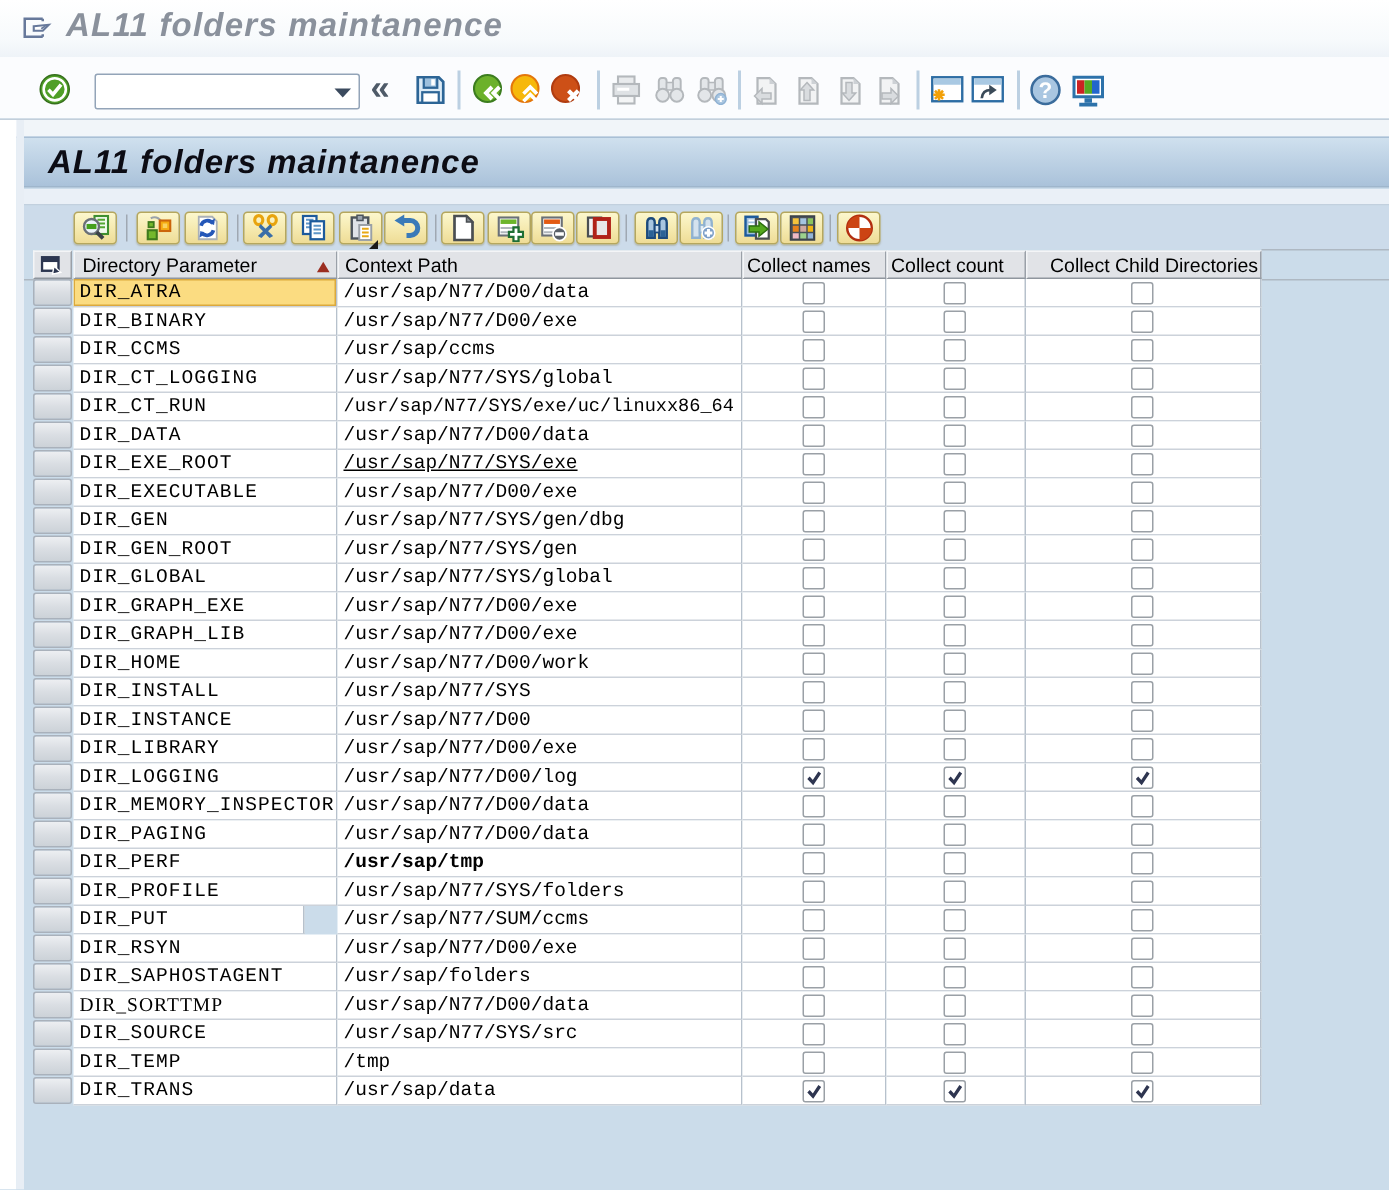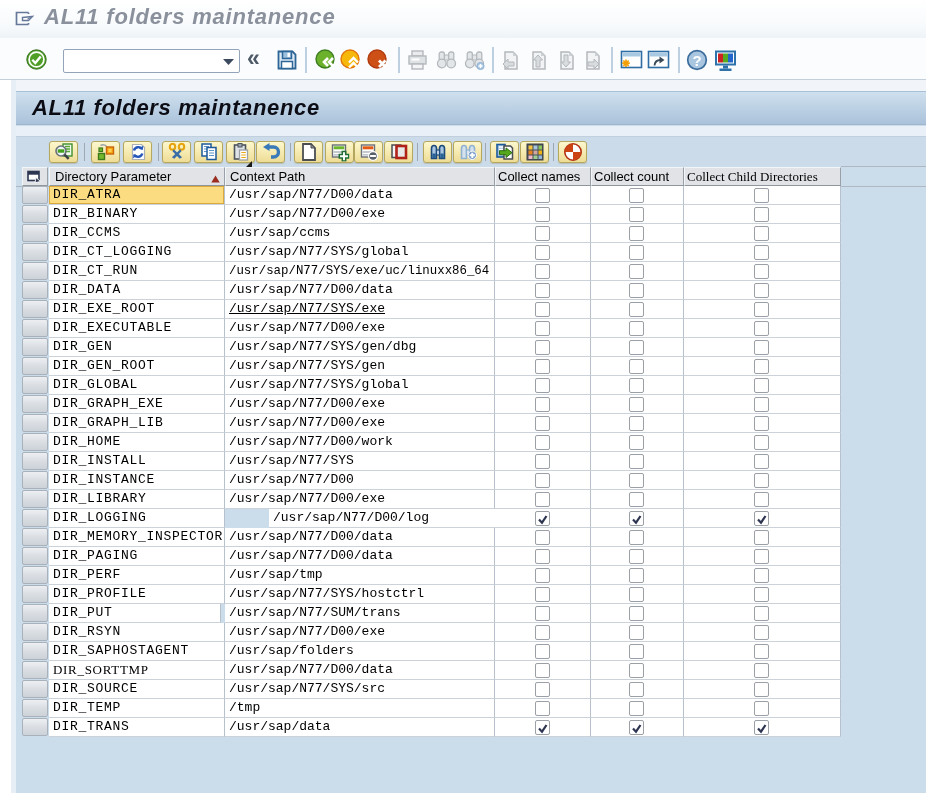--- a/index.html
+++ b/index.html
@@ -287,21 +287,21 @@
 <div class="hcell" style="left:22px;top:167px;width:26px;height:19px;"></div>
 <svg class="icon" style="left:27px;top:170px;" width="15" height="14" viewBox="0 0 15 14">
 <rect x="1" y="1.5" width="11" height="9" fill="#ffffff" stroke="#2c3650" stroke-width="1.6"></rect>
 <rect x="1" y="1.5" width="11" height="3.2" fill="#2c3650"></rect>
 <path d="M9 7.5 l4.5 4 l-5.5 1.2 z" fill="#2c3650" stroke="#ffffff" stroke-width="0.9"></path>
 </svg>
 <div class="hcell" style="left:49px;top:167px;width:176px;height:19px;padding-left:5px;">Directory Parameter</div>
 <div class="hcell" style="left:225px;top:167px;width:270px;height:19px;padding-left:4px;">Context Path</div>
 <div class="hcell" style="left:495px;top:167px;width:96px;height:19px;padding-left:2px;">Collect names</div>
 <div class="hcell" style="left:591px;top:167px;width:93px;height:19px;padding-left:2px;">Collect count</div>
-<div class="hcell" style="left:684px;top:167px;width:157px;height:19px;padding-left:2px;font-family:Liberation Serif, serif;">Collect Child Directories</div>
+<div class="hcell" style="left:684px;top:167px;width:157px;height:19px;padding-left:15px;">Collect Child Directories</div>
 <div class="abs" style="left:211px;top:169px;"><svg width="9" height="8" viewBox="0 0 9 8">
       <path d="M4.5 0.5 L8.7 7.5 H0.3 Z" fill="#9b2d20"></path>
     </svg></div>
 <div class="selbtn" style="top:186px;"></div>
 <div class="cell" style="left:49px;top:186px;width:176px;height:19px;letter-spacing:0.7px;background:#fbdc81;box-shadow:inset 0 0 0 1px #dca93c;">DIR_ATRA</div>
 <div class="cell" style="left:225px;top:186px;width:270px;height:19px;">/usr/sap/N77/D00/data</div>
 <div class="cell" style="left:495px;top:186px;width:96px;height:19px;"></div>
 <div class="cb" style="left:535px;top:188px;"></div>
 <div class="cell" style="left:591px;top:186px;width:93px;height:19px;"></div>
 <div class="cb" style="left:629px;top:188px;"></div>
@@ -446,21 +446,21 @@
 <div class="cell" style="left:49px;top:490px;width:176px;height:19px;letter-spacing:0.7px;">DIR_LIBRARY</div>
 <div class="cell" style="left:225px;top:490px;width:270px;height:19px;">/usr/sap/N77/D00/exe</div>
 <div class="cell" style="left:495px;top:490px;width:96px;height:19px;"></div>
 <div class="cb" style="left:535px;top:492px;"></div>
 <div class="cell" style="left:591px;top:490px;width:93px;height:19px;"></div>
 <div class="cb" style="left:629px;top:492px;"></div>
 <div class="cell" style="left:684px;top:490px;width:157px;height:19px;"></div>
 <div class="cb" style="left:754px;top:492px;"></div>
 <div class="selbtn" style="top:509px;"></div>
 <div class="cell" style="left:49px;top:509px;width:176px;height:19px;letter-spacing:0.7px;">DIR_LOGGING</div>
-<div class="cell" style="left:225px;top:509px;width:270px;height:19px;margin-left:44px;">/usr/sap/N77/D00/log</div>
+<div class="cell" style="left:225px;top:509px;width:270px;height:19px;">/usr/sap/N77/D00/log</div>
 <div class="cell" style="left:495px;top:509px;width:96px;height:19px;"></div>
 <div class="cb" style="left:535px;top:511px;"><svg width="13" height="13" viewBox="0 0 13 13">
       <path d="M3 6.5 l3 3.2 L10.5 3" fill="none" stroke="#2e3550" stroke-width="2.2"></path>
     </svg></div>
 <div class="cell" style="left:591px;top:509px;width:93px;height:19px;"></div>
 <div class="cb" style="left:629px;top:511px;"><svg width="13" height="13" viewBox="0 0 13 13">
       <path d="M3 6.5 l3 3.2 L10.5 3" fill="none" stroke="#2e3550" stroke-width="2.2"></path>
     </svg></div>
 <div class="cell" style="left:684px;top:509px;width:157px;height:19px;"></div>
 <div class="cb" style="left:754px;top:511px;"><svg width="13" height="13" viewBox="0 0 13 13">
@@ -479,39 +479,39 @@
 <div class="cell" style="left:49px;top:547px;width:176px;height:19px;letter-spacing:0.7px;">DIR_PAGING</div>
 <div class="cell" style="left:225px;top:547px;width:270px;height:19px;">/usr/sap/N77/D00/data</div>
 <div class="cell" style="left:495px;top:547px;width:96px;height:19px;"></div>
 <div class="cb" style="left:535px;top:549px;"></div>
 <div class="cell" style="left:591px;top:547px;width:93px;height:19px;"></div>
 <div class="cb" style="left:629px;top:549px;"></div>
 <div class="cell" style="left:684px;top:547px;width:157px;height:19px;"></div>
 <div class="cb" style="left:754px;top:549px;"></div>
 <div class="selbtn" style="top:566px;"></div>
 <div class="cell" style="left:49px;top:566px;width:176px;height:19px;letter-spacing:0.7px;">DIR_PERF</div>
-<div class="cell" style="left:225px;top:566px;width:270px;height:19px;">/usr/sap/tmp</div>
+<div class="cell" style="left:225px;top:566px;width:270px;height:19px;font-weight:bold;">/usr/sap/tmp</div>
 <div class="cell" style="left:495px;top:566px;width:96px;height:19px;"></div>
 <div class="cb" style="left:535px;top:568px;"></div>
 <div class="cell" style="left:591px;top:566px;width:93px;height:19px;"></div>
 <div class="cb" style="left:629px;top:568px;"></div>
 <div class="cell" style="left:684px;top:566px;width:157px;height:19px;"></div>
 <div class="cb" style="left:754px;top:568px;"></div>
 <div class="selbtn" style="top:585px;"></div>
 <div class="cell" style="left:49px;top:585px;width:176px;height:19px;letter-spacing:0.7px;">DIR_PROFILE</div>
-<div class="cell" style="left:225px;top:585px;width:270px;height:19px;">/usr/sap/N77/SYS/hostctrl</div>
+<div class="cell" style="left:225px;top:585px;width:270px;height:19px;">/usr/sap/N77/SYS/folders</div>
 <div class="cell" style="left:495px;top:585px;width:96px;height:19px;"></div>
 <div class="cb" style="left:535px;top:587px;"></div>
 <div class="cell" style="left:591px;top:585px;width:93px;height:19px;"></div>
 <div class="cb" style="left:629px;top:587px;"></div>
 <div class="cell" style="left:684px;top:585px;width:157px;height:19px;"></div>
 <div class="cb" style="left:754px;top:587px;"></div>
 <div class="selbtn" style="top:604px;"></div>
-<div class="cell" style="left:49px;top:604px;width:172px;height:19px;letter-spacing:0.7px;">DIR_PUT</div>
-<div class="cell" style="left:225px;top:604px;width:270px;height:19px;">/usr/sap/N77/SUM/trans</div>
+<div class="cell" style="left:49px;top:604px;width:154px;height:19px;letter-spacing:0.7px;">DIR_PUT</div>
+<div class="cell" style="left:225px;top:604px;width:270px;height:19px;">/usr/sap/N77/SUM/ccms</div>
 <div class="cell" style="left:495px;top:604px;width:96px;height:19px;"></div>
 <div class="cb" style="left:535px;top:606px;"></div>
 <div class="cell" style="left:591px;top:604px;width:93px;height:19px;"></div>
 <div class="cb" style="left:629px;top:606px;"></div>
 <div class="cell" style="left:684px;top:604px;width:157px;height:19px;"></div>
 <div class="cb" style="left:754px;top:606px;"></div>
 <div class="selbtn" style="top:623px;"></div>
 <div class="cell" style="left:49px;top:623px;width:176px;height:19px;letter-spacing:0.7px;">DIR_RSYN</div>
 <div class="cell" style="left:225px;top:623px;width:270px;height:19px;">/usr/sap/N77/D00/exe</div>
 <div class="cell" style="left:495px;top:623px;width:96px;height:19px;"></div>

